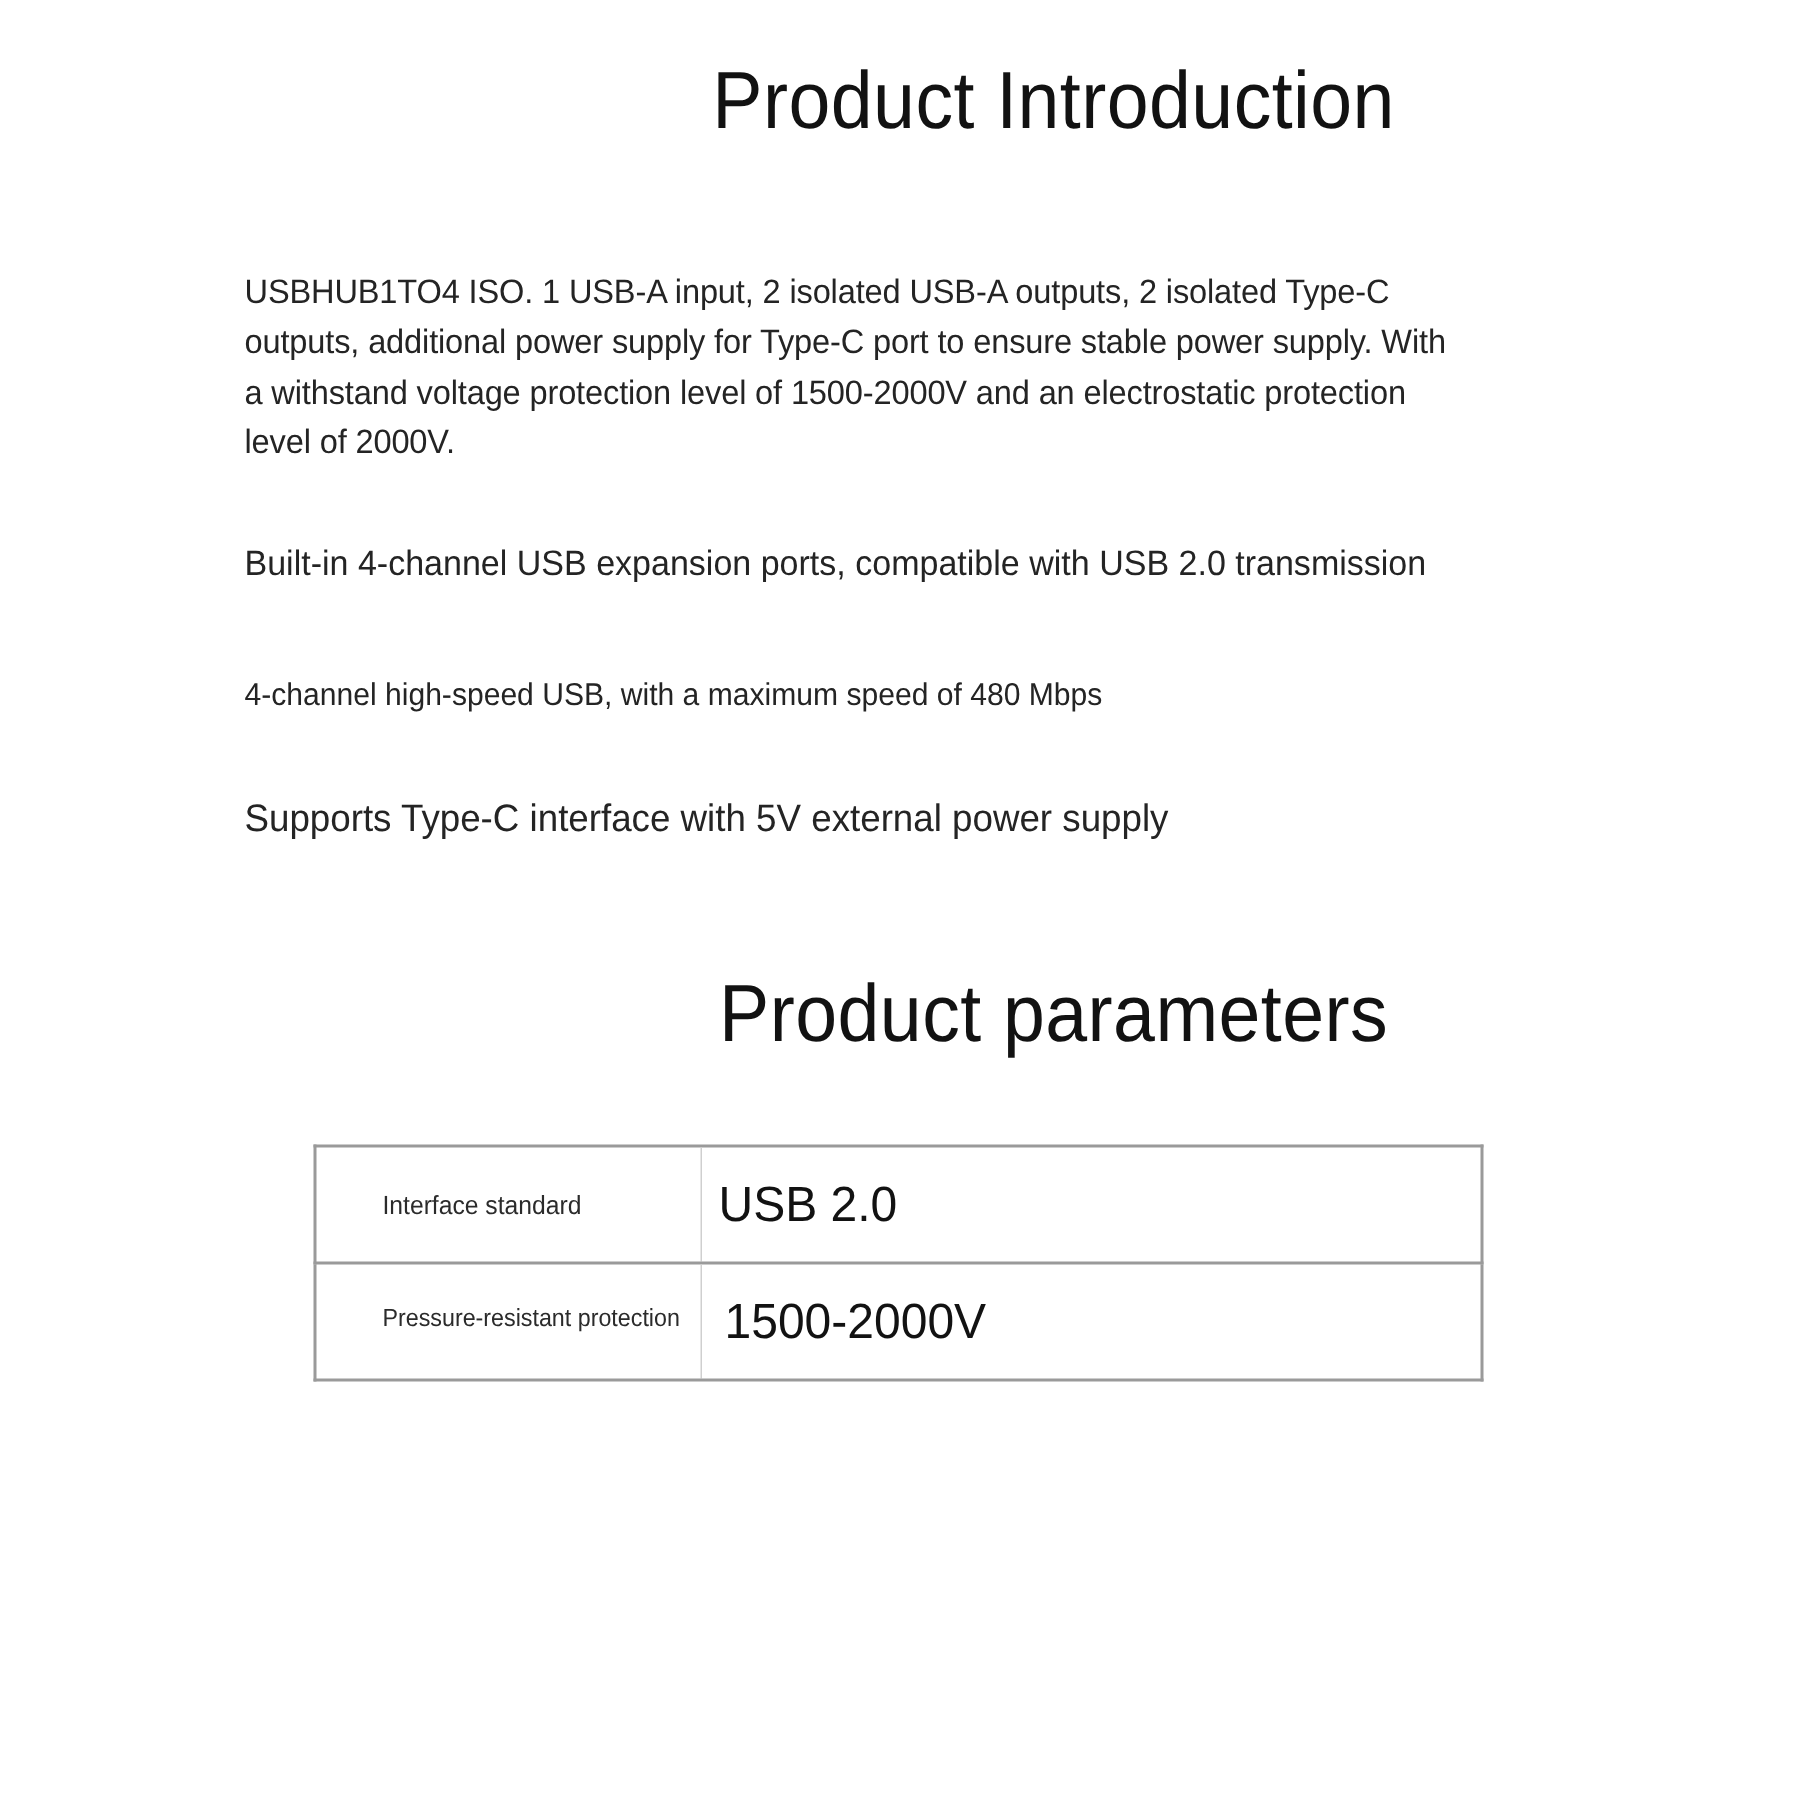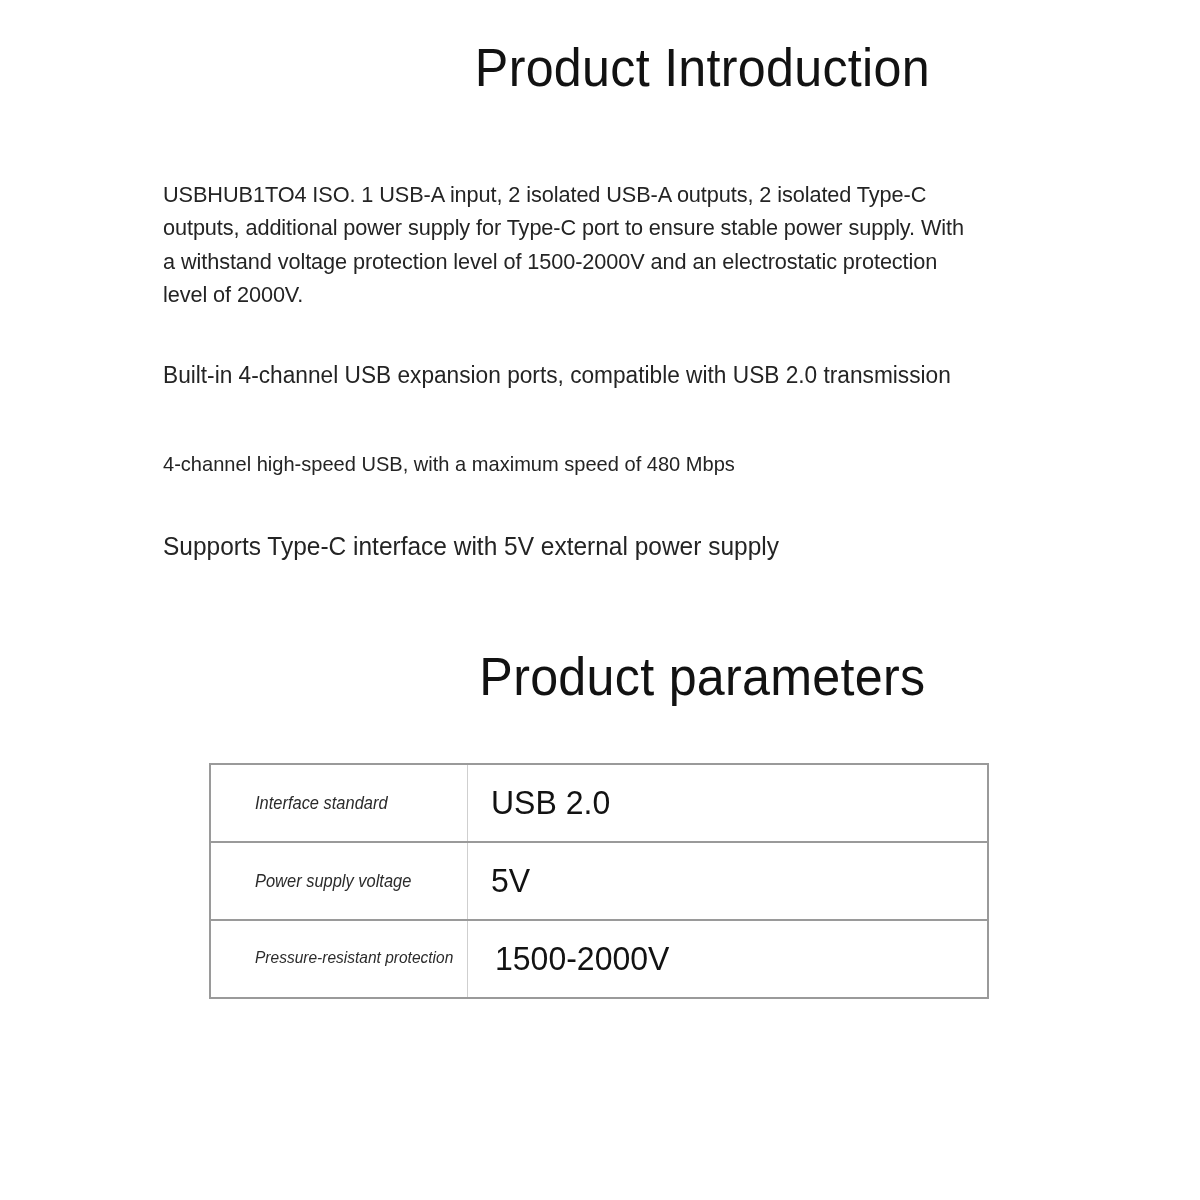--- a/index.html
+++ b/index.html
@@ -95,25 +95,24 @@
     padding: 0;
     vertical-align: middle;
     background: #ffffff;
   }
   .param-table .cell-label {
     width: 257px;
     border-left: 2px solid #9a9a9a;
     border-right: 1px solid #cfcfcf;
     padding-left: 44px;
     box-sizing: border-box;
-    font-style: italic;
   }
   .param-table .cell-value {
     border-right: 2px solid #9a9a9a;
-    padding-left: 23px;
+    padding-left: 11px;
     box-sizing: border-box;
   }
   .param-table tr.row-top .cell-label,
   .param-table tr.row-top .cell-value {
     border-top: 2px solid #9a9a9a;
   }
   .param-table tr .cell-label,
   .param-table tr .cell-value {
     border-bottom: 2px solid #9a9a9a;
   }
@@ -177,28 +176,20 @@
     <tbody>
       <tr class="row-top">
         <td class="cell-label">
           <span class="label-text">Interface standard</span>
         </td>
         <td class="cell-value">
           <span class="value-text">USB 2.0</span>
         </td>
       </tr>
 
-      <tr>
-        <td class="cell-label">
-          <span class="label-text">Power supply voltage</span>
-        </td>
-        <td class="cell-value">
-          <span class="value-text">5V</span>
-        </td>
-      </tr>
 
       <tr>
         <td class="cell-label">
           <span class="label-text two-line">Pressure-resistant protection</span>
         </td>
         <td class="cell-value">
           <span class="value-text indented">1500-2000V</span>
         </td>
       </tr>
 

